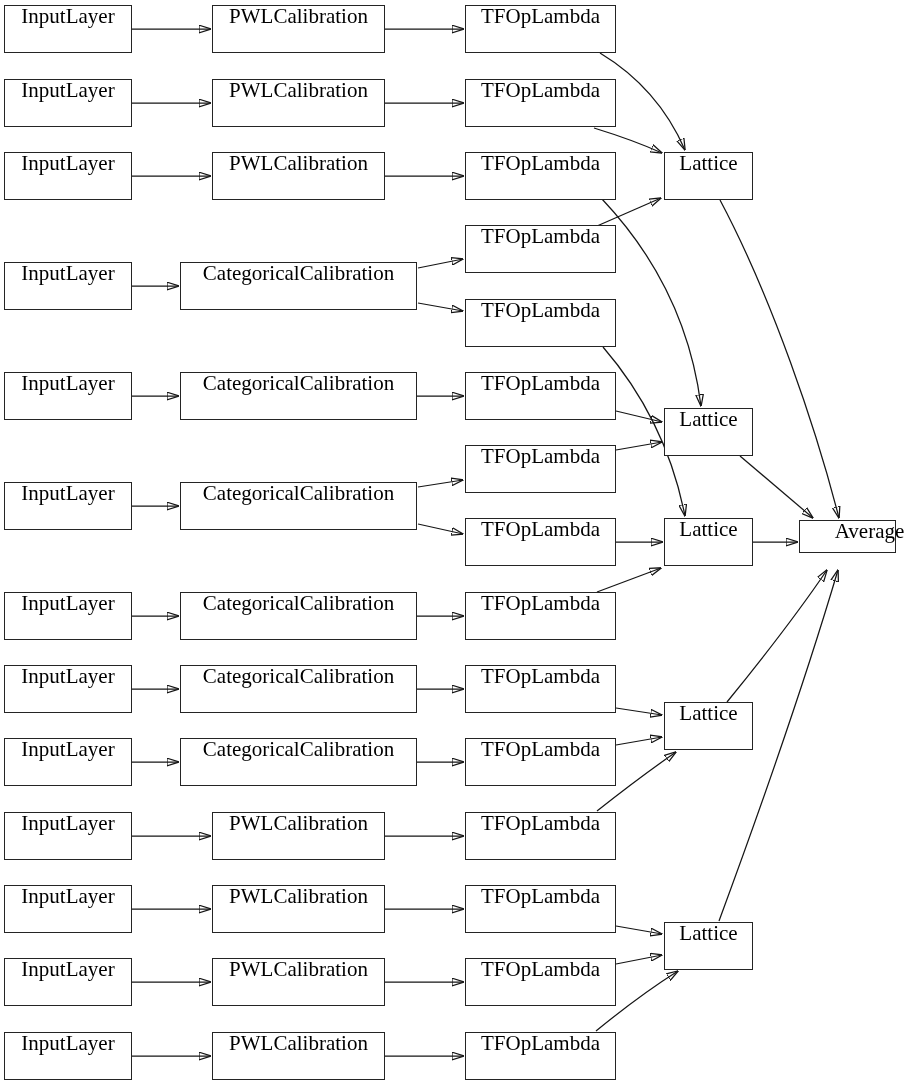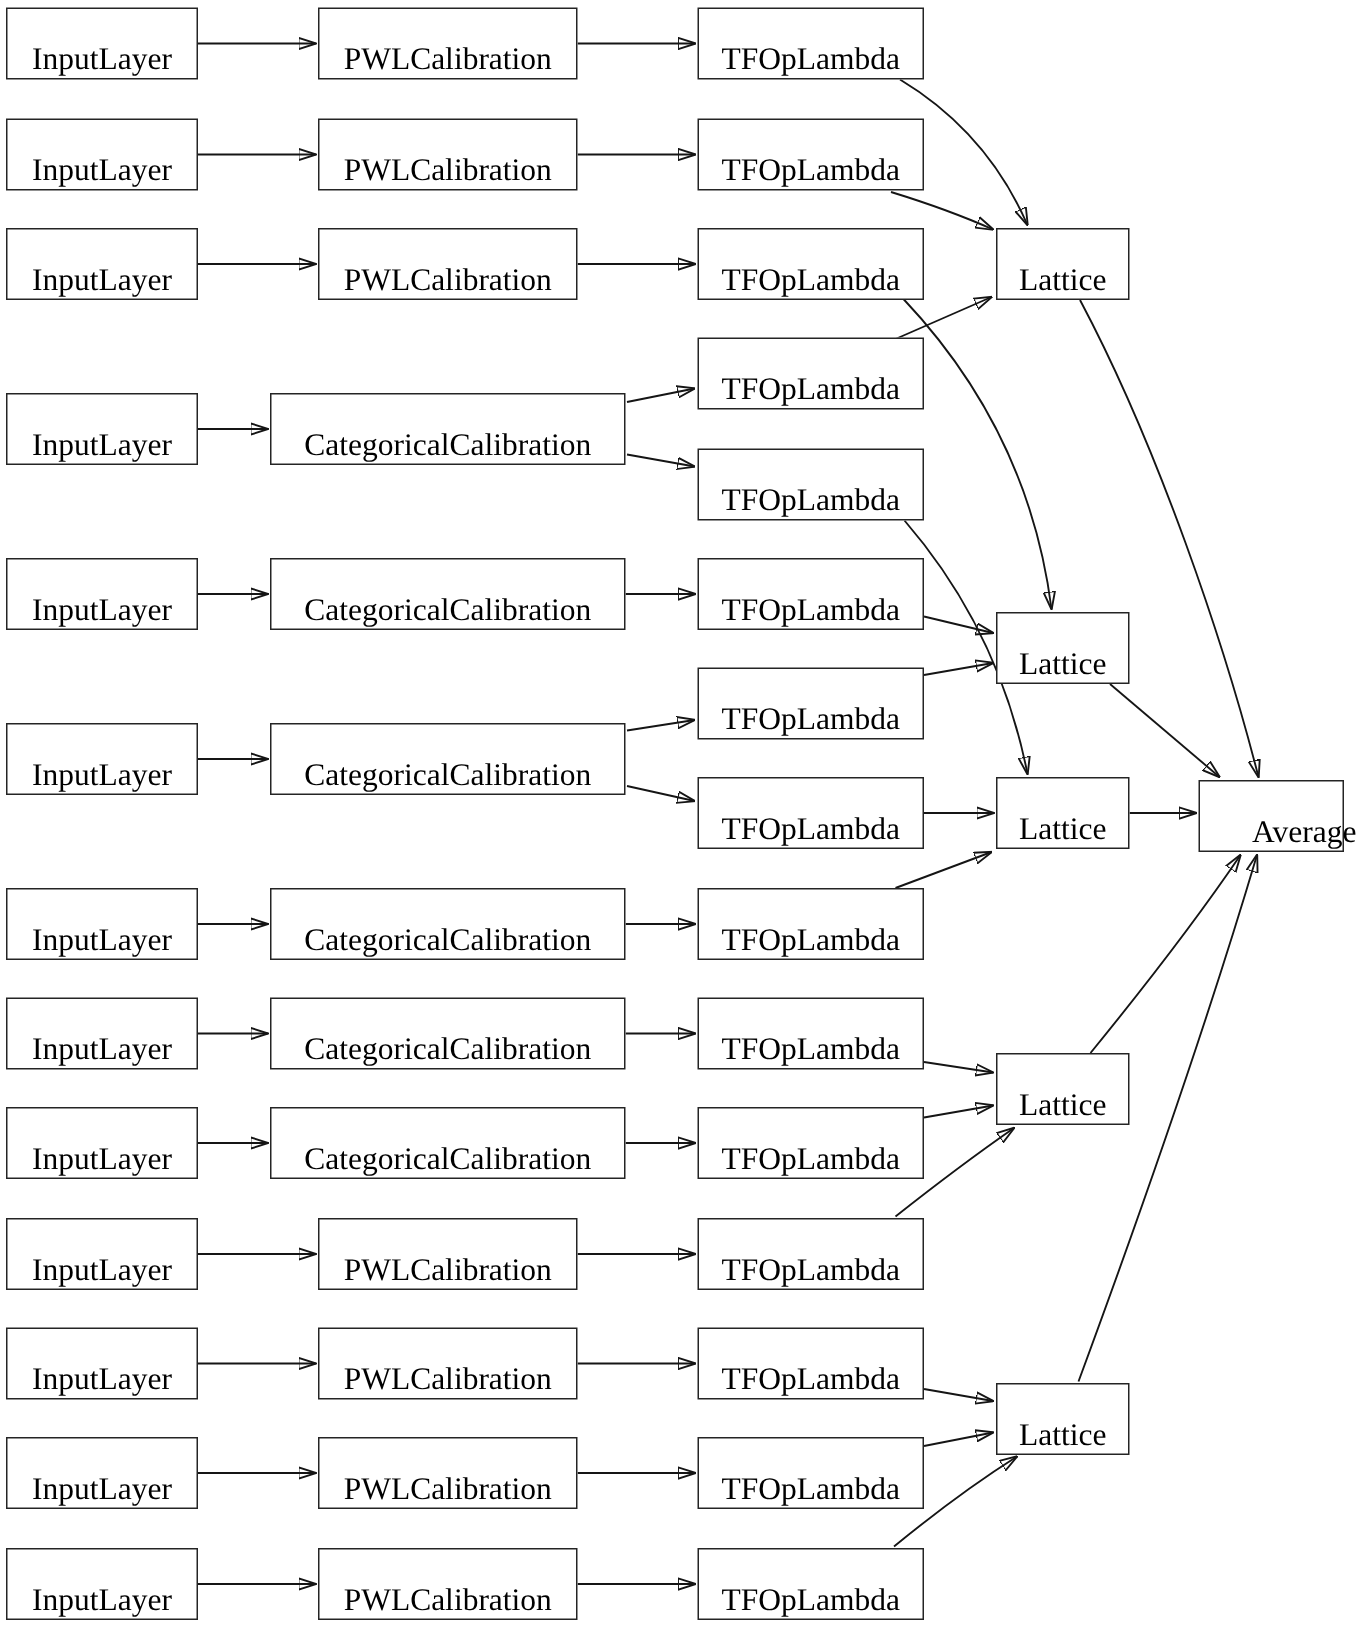--- a/index.html
+++ b/index.html
@@ -24,21 +24,21 @@
     fill: none;
     stroke: #151515;
     stroke-width: 1.25px;
   }
   .node {
     position: absolute;
     box-sizing: border-box;
     border: 1.5px solid #242424;
     background: #ffffff;
     display: flex;
-    align-items: flex-end;
+    align-items: flex-start;
     justify-content: center;
     font-size: 21px;
     color: #000000;
     white-space: nowrap;
     line-height: 1;
   }
   .node span {
     display: inline-block;
     padding-bottom: 2px;
   }
@@ -236,17 +236,17 @@
       </div>
       <div class="node" style="left: 664px; top: 518px; width: 89px; height: 48px;">
         <span>Lattice</span>
       </div>
       <div class="node" style="left: 664px; top: 702px; width: 89px; height: 48px;">
         <span>Lattice</span>
       </div>
       <div class="node" style="left: 664px; top: 922px; width: 89px; height: 48px;">
         <span>Lattice</span>
       </div>
-      <div class="node" style="left: 799px; top: 520px; width: 97px; height: 48px; padding-left: 44px;">
+      <div class="node" style="left: 799px; top: 520px; width: 97px; height: 33px; padding-left: 44px;">
         <span>Average</span>
       </div>
     </div>
 </div>
 
 </body></html>

